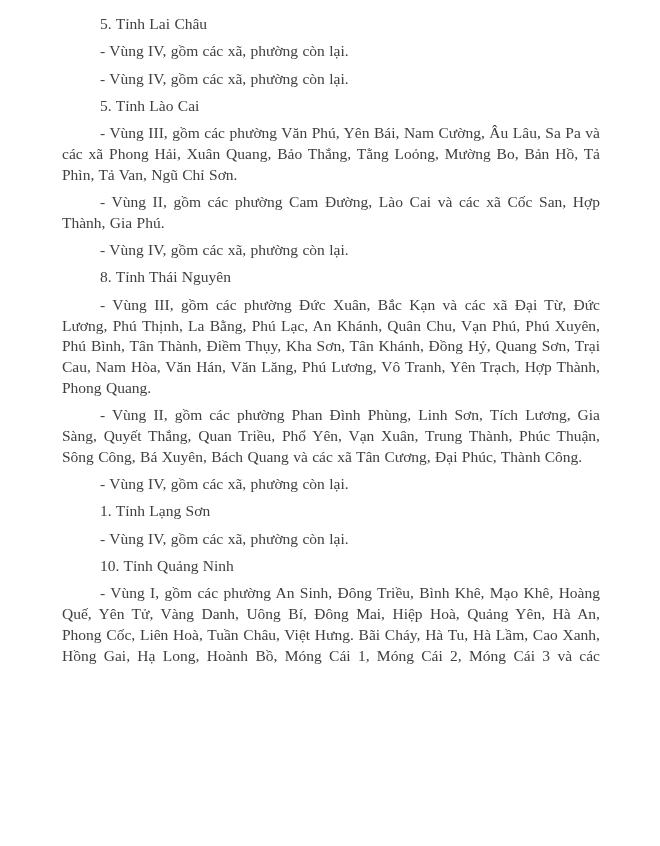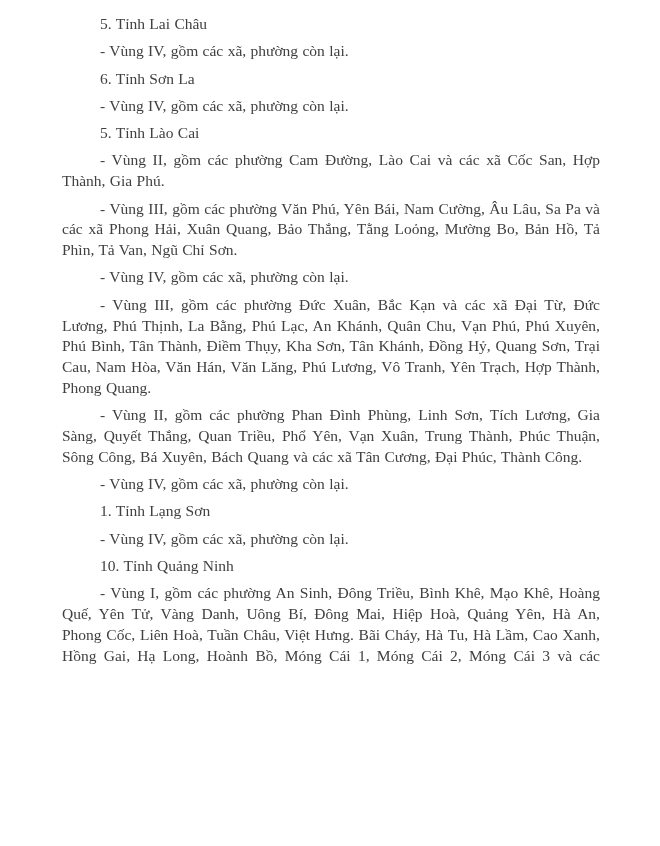--- a/index.html
+++ b/index.html
@@ -41,32 +41,32 @@
 <body>
 
 <div class="page">
 
   <section class="province-section">
     <p class="para">5. Tỉnh Lai Châu</p>
     <p class="para">- Vùng IV, gồm các xã, phường còn lại.</p>
   </section>
 
   <section class="province-section">
-    <p class="para">6. Tỉnh Sơn La</p>
     <p class="para">- Vùng IV, gồm các xã, phường còn lại.</p>
   </section>
 
   <section class="province-section">
     <p class="para">5. Tỉnh Lào Cai</p>
+    <p class="para">- Vùng III, gồm các phường Văn Phú, Yên Bái, Nam Cường, Âu Lâu, Sa Pa và các xã Phong Hải, Xuân Quang, Bảo Thắng, Tằng Loỏng, Mường Bo, Bản Hồ, Tả Phìn, Tả Van, Ngũ Chỉ Sơn.</p>
     <p class="para">- Vùng II, gồm các phường Cam Đường, Lào Cai và các xã Cốc San, Hợp Thành, Gia Phú.</p>
-    <p class="para">- Vùng III, gồm các phường Văn Phú, Yên Bái, Nam Cường, Âu Lâu, Sa Pa và các xã Phong Hải, Xuân Quang, Bảo Thắng, Tằng Loỏng, Mường Bo, Bản Hồ, Tả Phìn, Tả Van, Ngũ Chỉ Sơn.</p>
     <p class="para">- Vùng IV, gồm các xã, phường còn lại.</p>
   </section>
 
   <section class="province-section">
+    <p class="para">8. Tỉnh Thái Nguyên</p>
     <p class="para">- Vùng III, gồm các phường Đức Xuân, Bắc Kạn và các xã Đại Từ, Đức Lương, Phú Thịnh, La Bằng, Phú Lạc, An Khánh, Quân Chu, Vạn Phú, Phú Xuyên, Phú Bình, Tân Thành, Điềm Thụy, Kha Sơn, Tân Khánh, Đồng Hỷ, Quang Sơn, Trại Cau, Nam Hòa, Văn Hán, Văn Lăng, Phú Lương, Vô Tranh, Yên Trạch, Hợp Thành, Phong Quang.</p>
     <p class="para">- Vùng II, gồm các phường Phan Đình Phùng, Linh Sơn, Tích Lương, Gia Sàng, Quyết Thắng, Quan Triều, Phổ Yên, Vạn Xuân, Trung Thành, Phúc Thuận, Sông Công, Bá Xuyên, Bách Quang và các xã Tân Cương, Đại Phúc, Thành Công.</p>
     <p class="para">- Vùng IV, gồm các xã, phường còn lại.</p>
   </section>
 
   <section class="province-section">
     <p class="para">1. Tỉnh Lạng Sơn</p>
     <p class="para">- Vùng IV, gồm các xã, phường còn lại.</p>
   </section>
 

